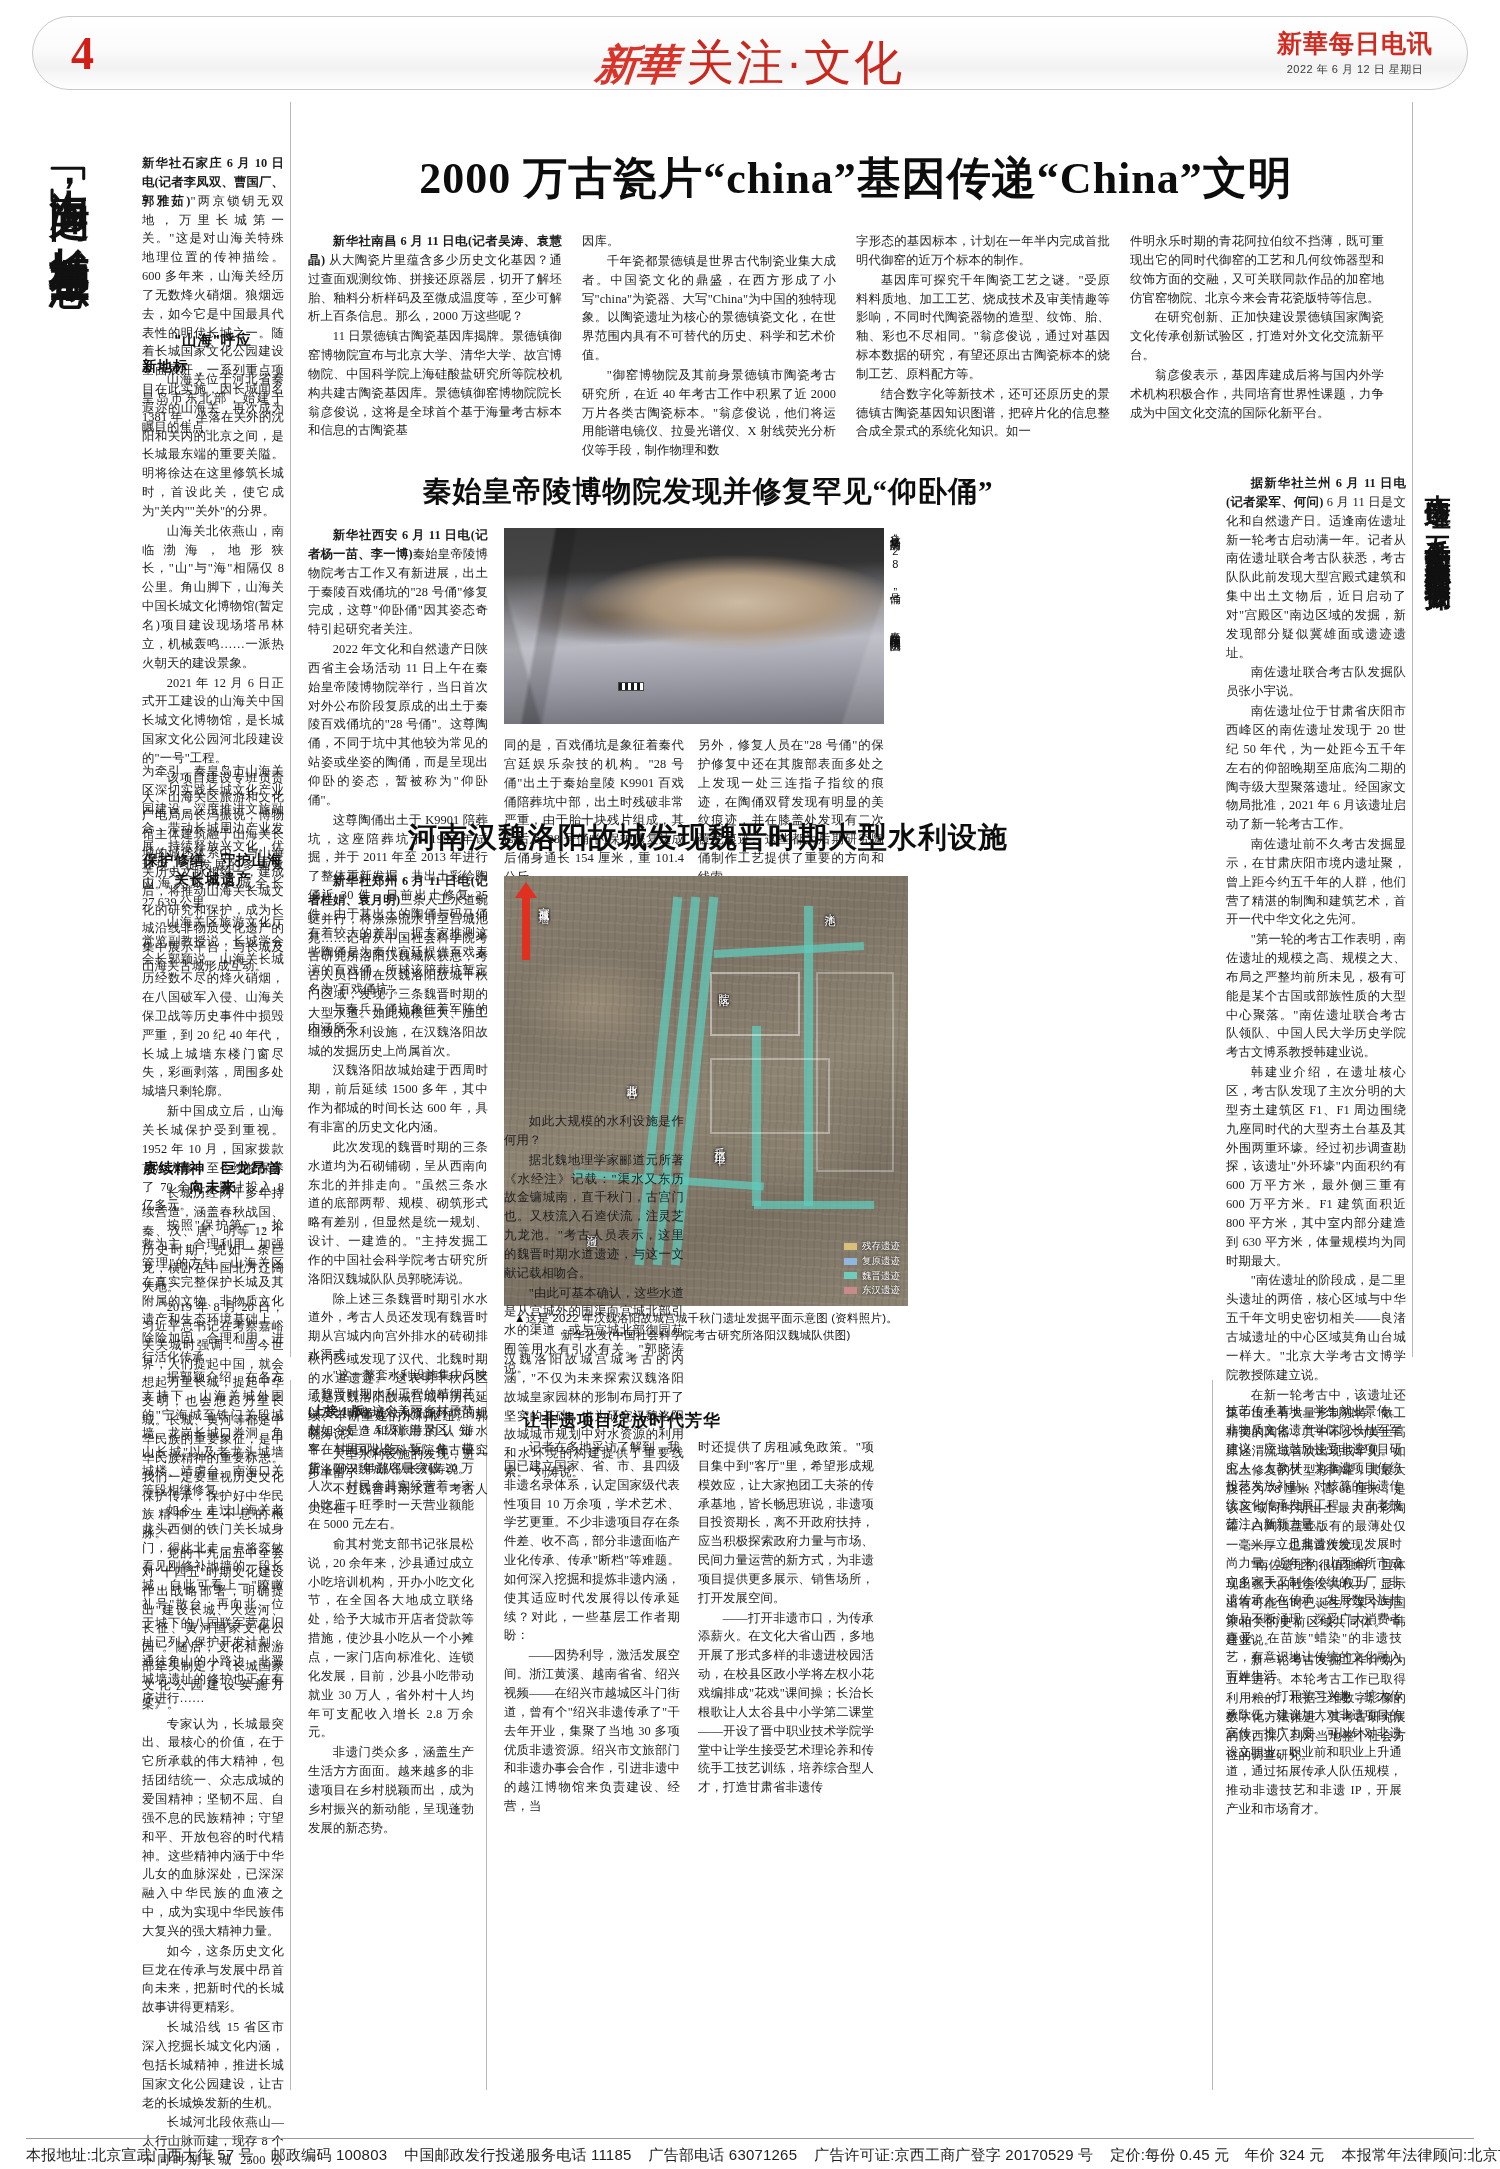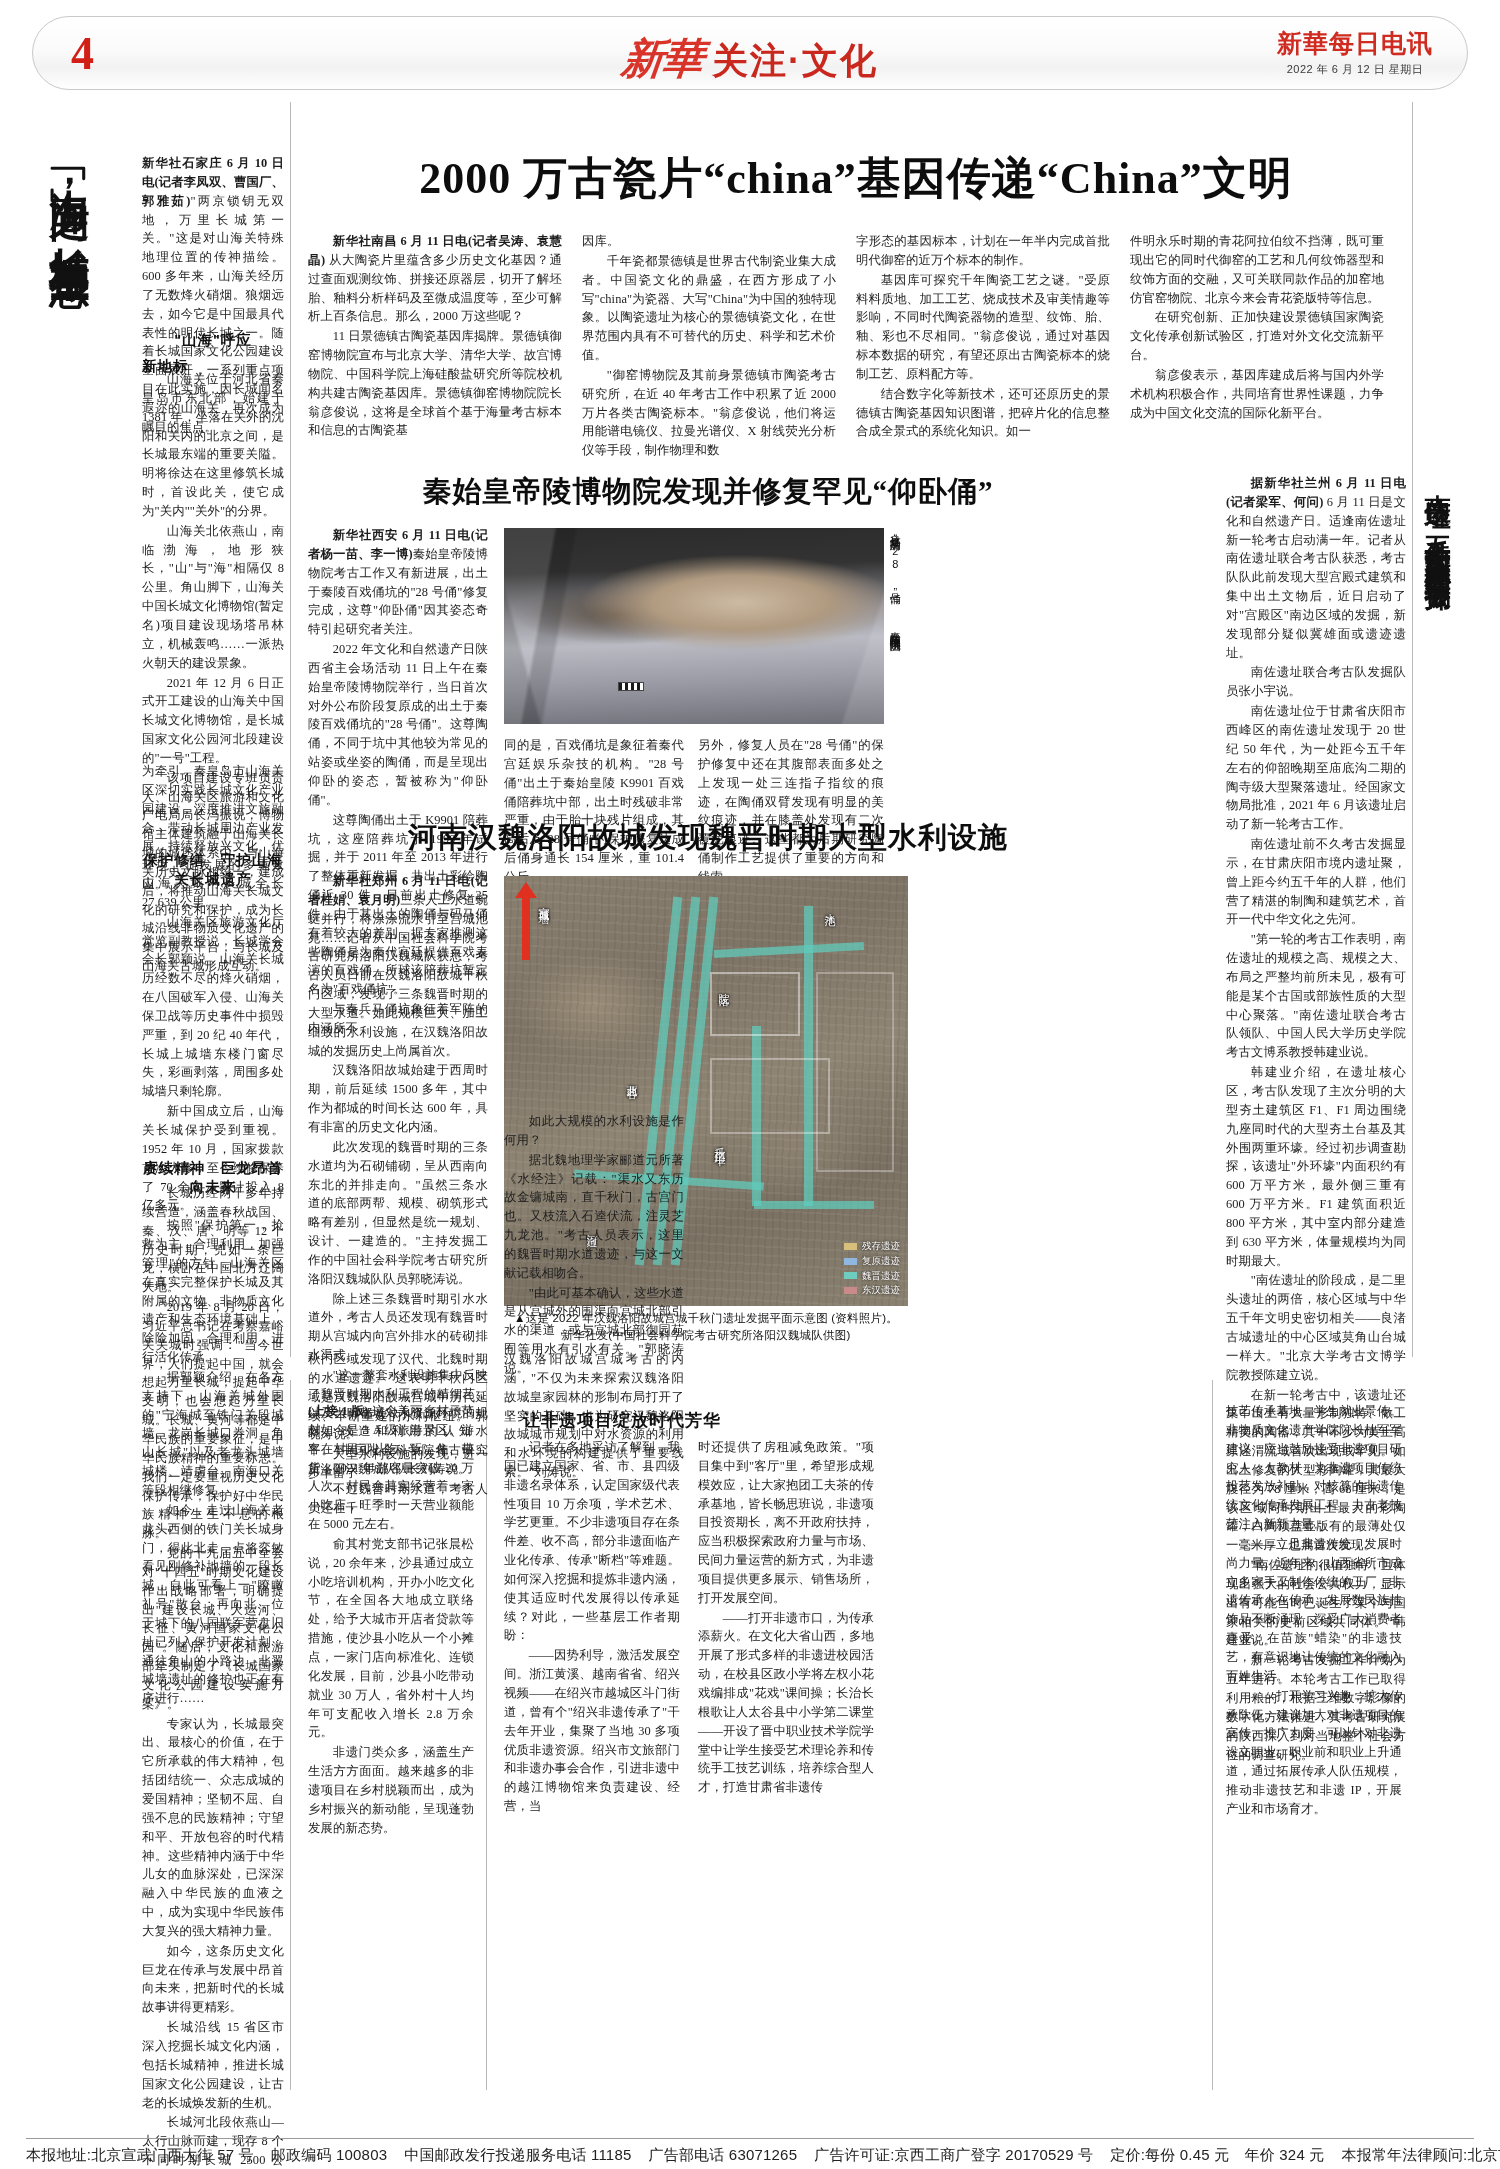--- a/index.html
+++ b/index.html
@@ -33,21 +33,21 @@
     display: flex; align-items: baseline; gap: 10px;
   }
   .xh-logo {
     font-family: "Liberation Serif", serif;
     font-size: 42px; font-weight: bold; color: #d8342a;
     font-style: italic; letter-spacing: -2px;
     transform: skewX(-6deg);
   }
   .section-name {
     font-family: "Liberation Sans", sans-serif;
-    font-size: 36px; font-weight: bold; color: #c8281d; letter-spacing: 2px;
+    font-size: 48px; font-weight: normal; color: #c8281d; letter-spacing: 2px;
   }
   .masthead-right {
     position: absolute; right: 34px; top: 50%; transform: translateY(-50%);
     text-align: center;
   }
   .paper-name {
     font-family: "Liberation Serif", serif;
     font-size: 25px; font-weight: bold; color: #cf2b20;
     letter-spacing: 1px; line-height: 1.1;
   }

